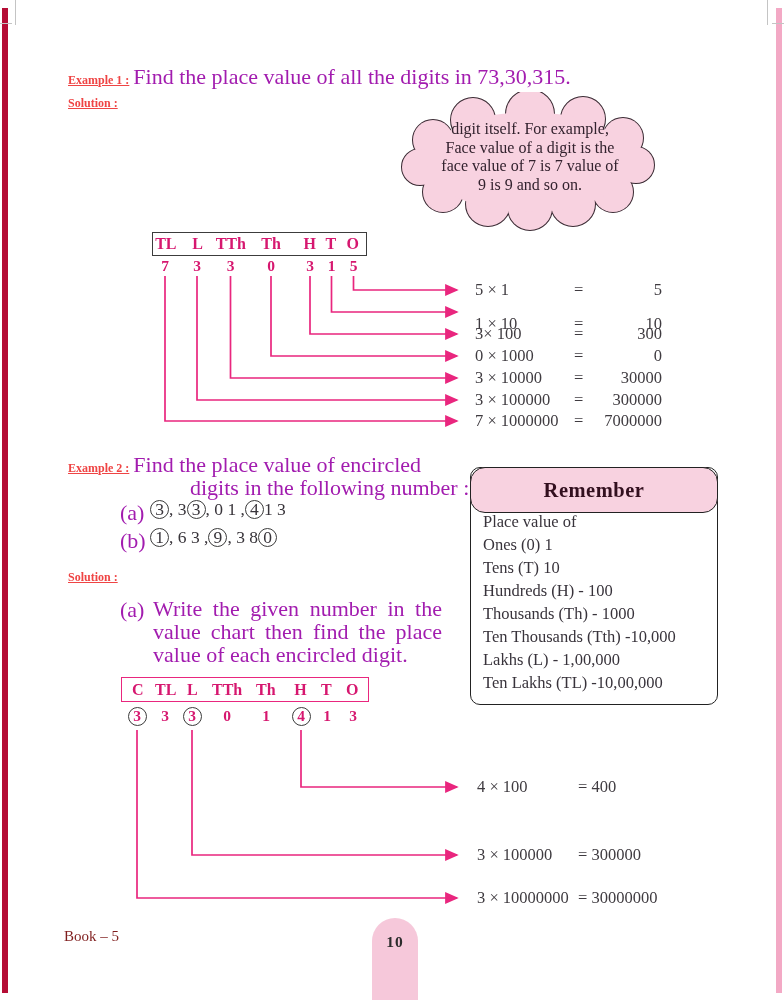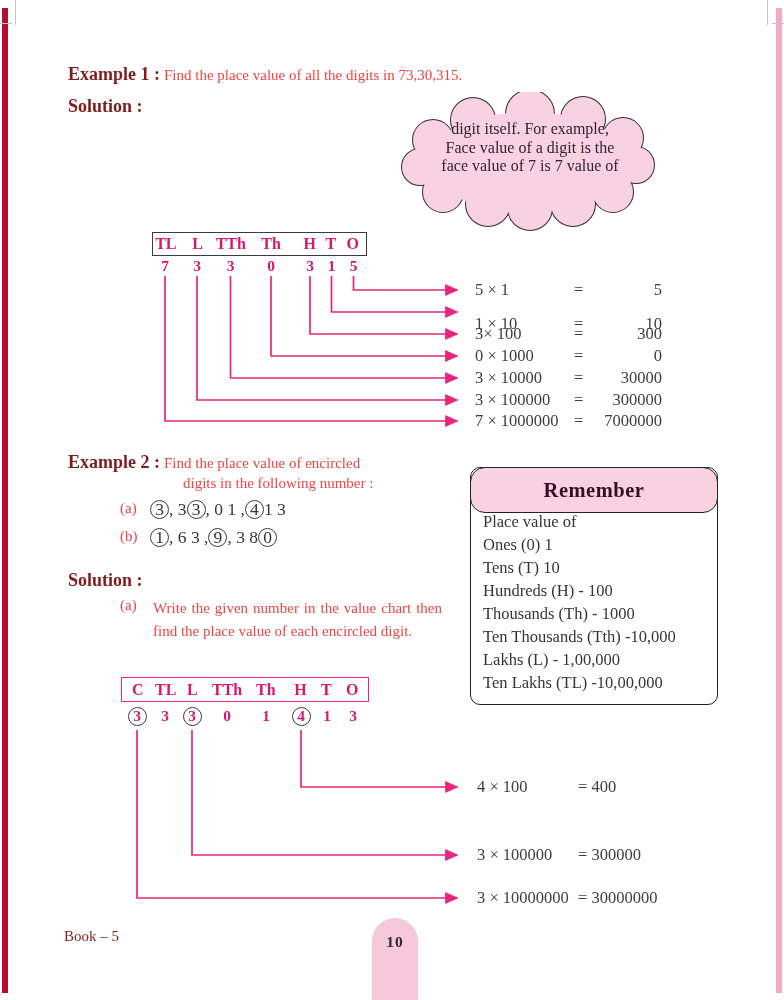--- a/index.html
+++ b/index.html
@@ -1,22 +1,22 @@
 <!DOCTYPE html>
 <html><head>
 <meta charset="utf-8">
 <style>
   html,body{margin:0;padding:0;}
   body{
     width:784px;height:1000px;position:relative;background:#ffffff;
     font-family:"Liberation Serif", serif;overflow:hidden;
   }
   .abs{position:absolute;}
-  .accent{color:#7f1d1d;font-weight:bold;font-size:18px;}
-  .body-text{color:#ef4444;font-size:15px;}
+  .accent{color:#ef4444;font-weight:bold;font-size:12px;text-decoration:underline;}
+  .body-text{color:#a21caf;font-size:22px;}
   .strip{position:absolute;top:8px;height:985px;width:6px;}
   .cropmark{position:absolute;background:#c4c4c4;}
   
   .chart-box{position:absolute;box-sizing:border-box;display:flex;align-items:center;}
   .chart-box.c1{border:1.6px solid #3c3c3c;}
   .chart-box.c2{border:1.6px solid #e9267e;}
   .chart-cell{display:inline-flex;justify-content:center;align-items:center;
     box-sizing:border-box;font-weight:bold;color:#d6176f;font-size:16px;height:100%;}
   .digit-row{position:absolute;display:flex;align-items:center;}
   .digit-cell{display:inline-flex;justify-content:center;align-items:center;
@@ -110,20 +110,21 @@
     <circle cx="90" cy="112" r="22"></circle>
       <circle cx="175" cy="112" r="22"></circle>
       <circle cx="132" cy="116" r="22"></circle>
     <ellipse cx="131" cy="70" rx="102" ry="50"></ellipse>
   </g>
 </svg>
 <div class="cloud-text" id="cloud-text" style="left:408px;top:120px;width:244px;">
     <div>digit itself. For example,</div>
     <div>Face value of a digit is the</div>
     <div>face value of 7 is 7 value of</div>
+    <div>9 is 9 and so on.</div>
   </div>
 
 <div class="chart-box c1" id="chart1-head" style="left:152px;top:232px;width:215px;height:24px;">
     <span class="chart-cell" style="width: 26px;">TL</span>
     <span class="chart-cell" style="width: 38px;">L</span>
     <span class="chart-cell" style="width: 29px;">TTh</span>
     <span class="chart-cell" style="width: 52px;">Th</span>
     <span class="chart-cell" style="width: 26px;">H</span>
     <span class="chart-cell" style="width: 17px;">T</span>
     <span class="chart-cell" style="width: 27px;">O</span>
@@ -173,21 +174,21 @@
       <span class="expr">7 × 1000000</span>
       <span class="eq" style="left: 99px;">=</span>
       <span class="res">7000000</span>
     </div>
   </div>
 
 <div class="abs" style="left:68px;top:452px;white-space:nowrap;">
   <span class="accent">Example 2 :</span>
   <span class="body-text">Find the place value of encircled</span>
 </div>
-<div class="abs body-text" style="left:183px;top:475px;">digits in the following number :</div>
+<div class="abs body-text" style="left:190px;top:475px;">digits in the following number :</div>
 
 <div class="abs body-text" style="left:120px;top:500px;">(a)</div>
 <div class="item-tokens" id="item-a" style="left:150px;top:497px;"><span class="enc">3</span><span>, 3</span><span class="enc">3</span><span>, 0 1 ,</span><span class="enc">4</span><span>1 3</span></div>
 <div class="abs body-text" style="left:120px;top:528px;">(b)</div>
 <div class="item-tokens" id="item-b" style="left:150px;top:525px;"><span class="enc">1</span><span>, 6 3 ,</span><span class="enc">9</span><span>, 3 8</span><span class="enc">0</span></div>
 
 <div class="abs accent" style="left:68px;top:570px;">Solution :</div>
 <div class="abs body-text" style="left:120px;top:597px;">(a)</div>
 <div class="abs body-text" style="left:153px;top:597px;width:289px;text-align:justify;line-height:23px;">Write the given number in the value chart then find the place value of each encircled digit.</div>
 

